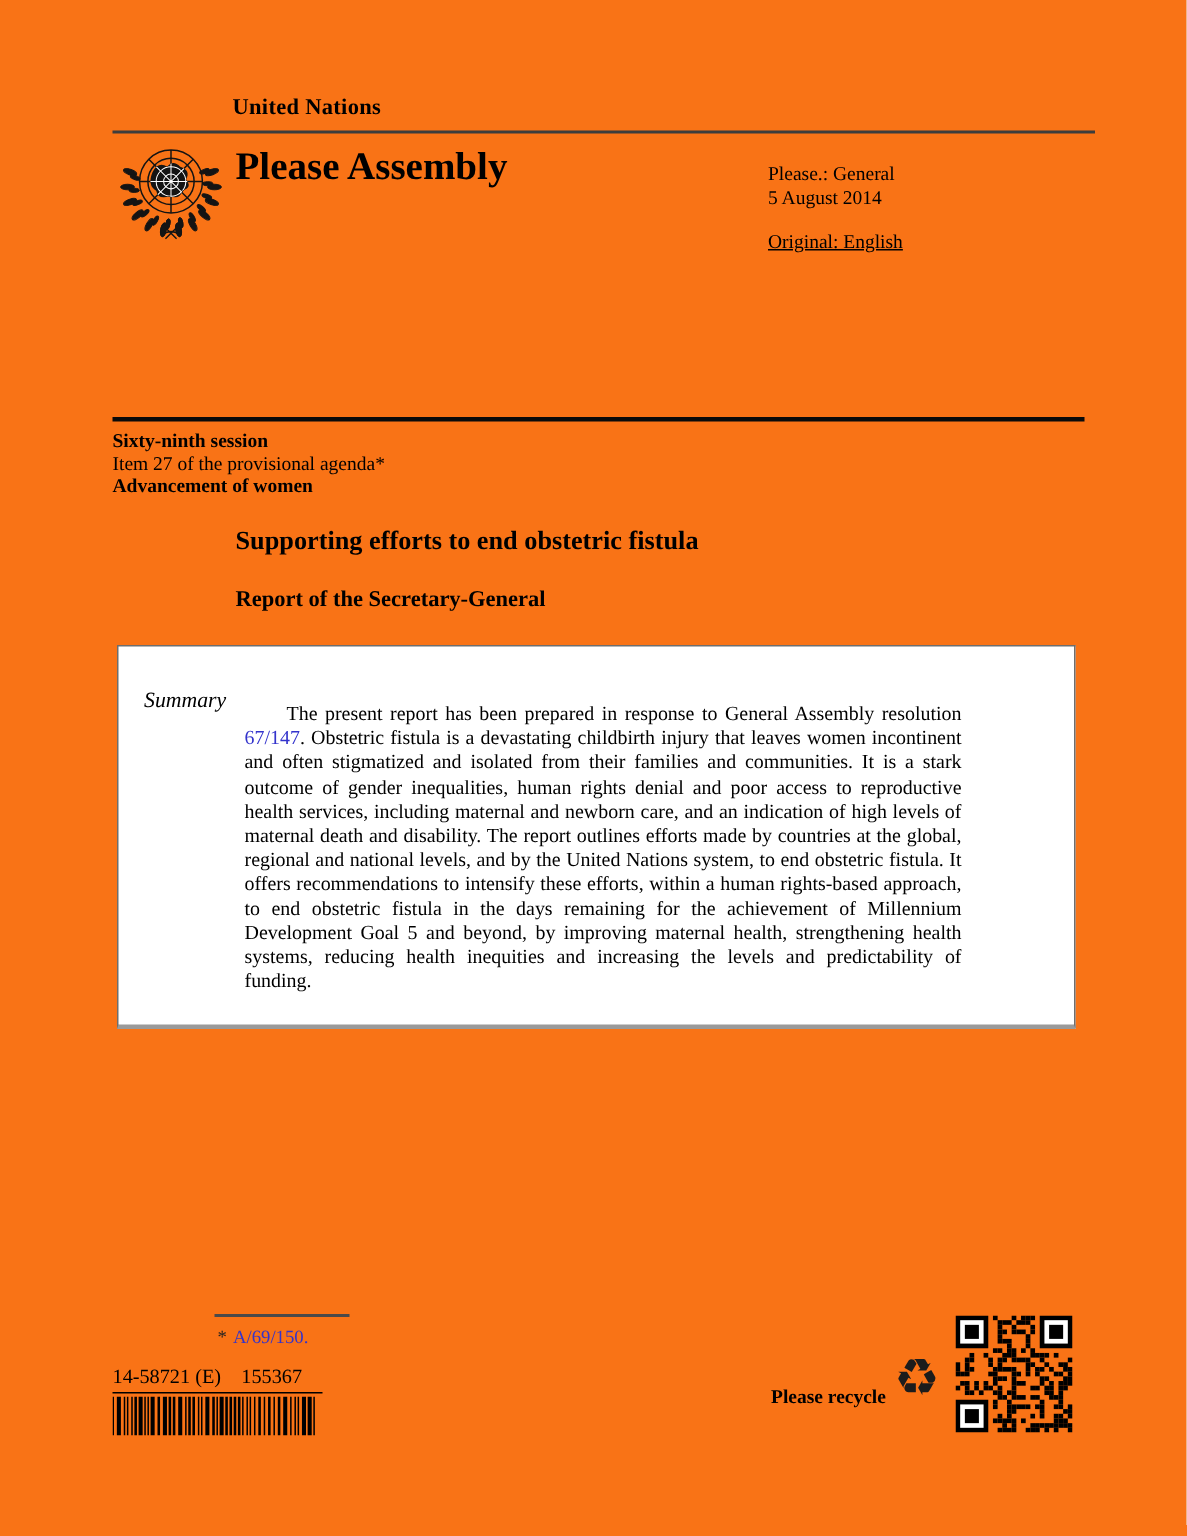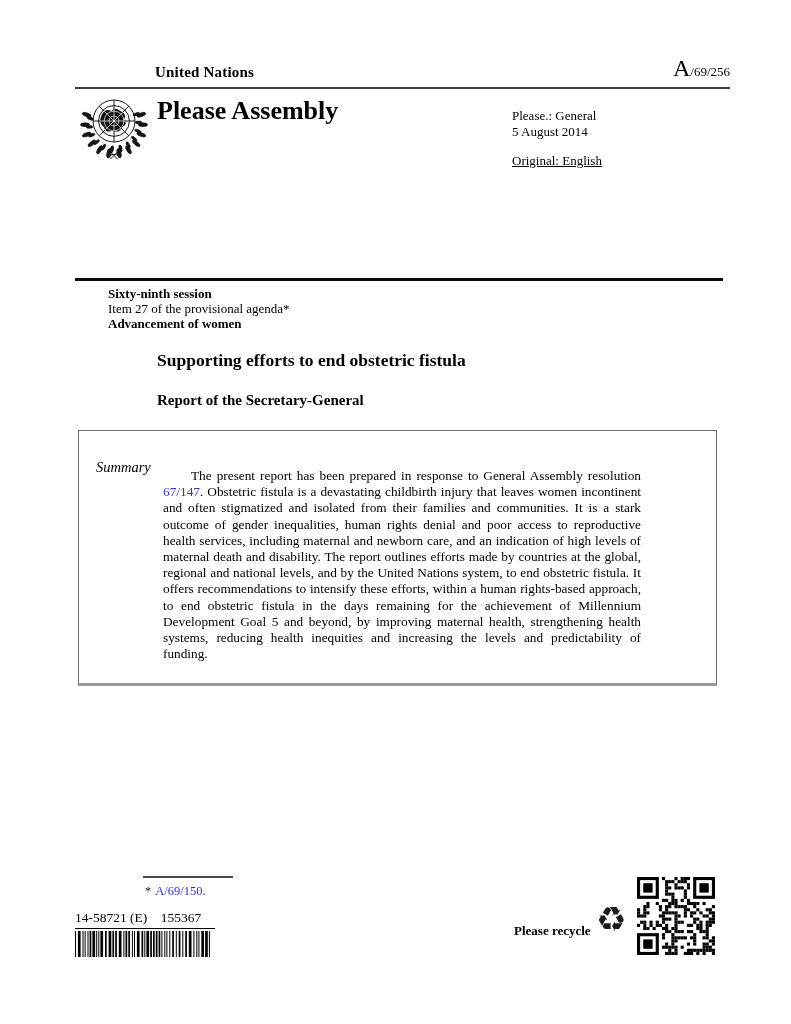--- a/index.html
+++ b/index.html
@@ -2,41 +2,41 @@
 <html><head>
 <meta charset="utf-8">
 <style>
   * { margin: 0; padding: 0; box-sizing: border-box; }
   html, body { background: #e8e8e8; }
   .page {
     position: relative;
     width: 791px;
     height: 1024px;
     margin: 0 auto;
-    background: #ffffff;
+    background: #f97316;
     font-family: "Liberation Serif", serif;
     color: #000;
     overflow: hidden;
   }
   .abs { position: absolute; }
 
   
   .un-name { left: 155px; top: 64px; font-size: 15px; font-weight: bold; letter-spacing: .2px; }
   .doc-symbol { left: 480px; top: 55px; width: 250px; text-align: right; white-space: nowrap; }
   .doc-symbol .big { font-size: 24px; font-weight: normal; }
   .doc-symbol .small { font-size: 13px; }
   .rule-thin { left: 75px; top: 87px; width: 655px; height: 2px; background: #3d3d3d; }
   .emblem { left: 77px; top: 92px; width: 74px; height: 74px; }
   .ga-title { left: 157px; top: 96px; font-size: 26px; font-weight: bold; }
   .distr { left: 512px; top: 108px; font-size: 13px; line-height: 16px; }
   .original { left: 512px; top: 153px; font-size: 13px; text-decoration: underline; }
 
   
   .rule-thick { left: 75px; top: 278px; width: 648px; height: 3px; background: #0a0a0a; }
-  .session { left: 75px; top: 286px; font-size: 13px; line-height: 15.2px; margin-left: 33px; }
+  .session { left: 75px; top: 286px; font-size: 13px; line-height: 15.2px; }
   .session .b { font-weight: bold; }
 
   
   .doc-title { left: 157px; top: 350px; font-size: 17.5px; font-weight: bold; }
   .doc-subtitle { left: 157px; top: 392px; font-size: 15px; font-weight: bold; }
 
   
   .summary-box {
     left: 78px; top: 430px; width: 639px; height: 256px;
     border: 1px solid #6e6e6e;
@@ -67,21 +67,20 @@
   .recycle-glyph { left: 596px; top: 902px; font-size: 34px; line-height: 34px; color: #1c1c1c;
                    font-family: "DejaVu Sans", sans-serif; }
   .qr { left: 637px; top: 877px; }
 </style>
 </head>
 <body>
 
 <div class="page">
 
   <div class="abs un-name">United Nations</div>
-  <div class="abs doc-symbol"><span class="big">A</span><span class="small">/69/256</span></div>
   <div class="abs rule-thin"></div>
 
   <div class="abs emblem">
     <svg width="74" height="74" viewBox="0 0 120 118" xmlns="http://www.w3.org/2000/svg">
       <defs>
         <clipPath id="blobclip">
           <path d="M40 36 Q46 24 56 30 Q62 22 70 30 Q82 34 76 44 Q84 52 72 56 Q70 66 58 62 Q46 66 44 56 Q34 50 40 36 Z"></path>
         </clipPath>
       </defs>
       <g stroke="#141414" stroke-width="1.6" fill="none">

